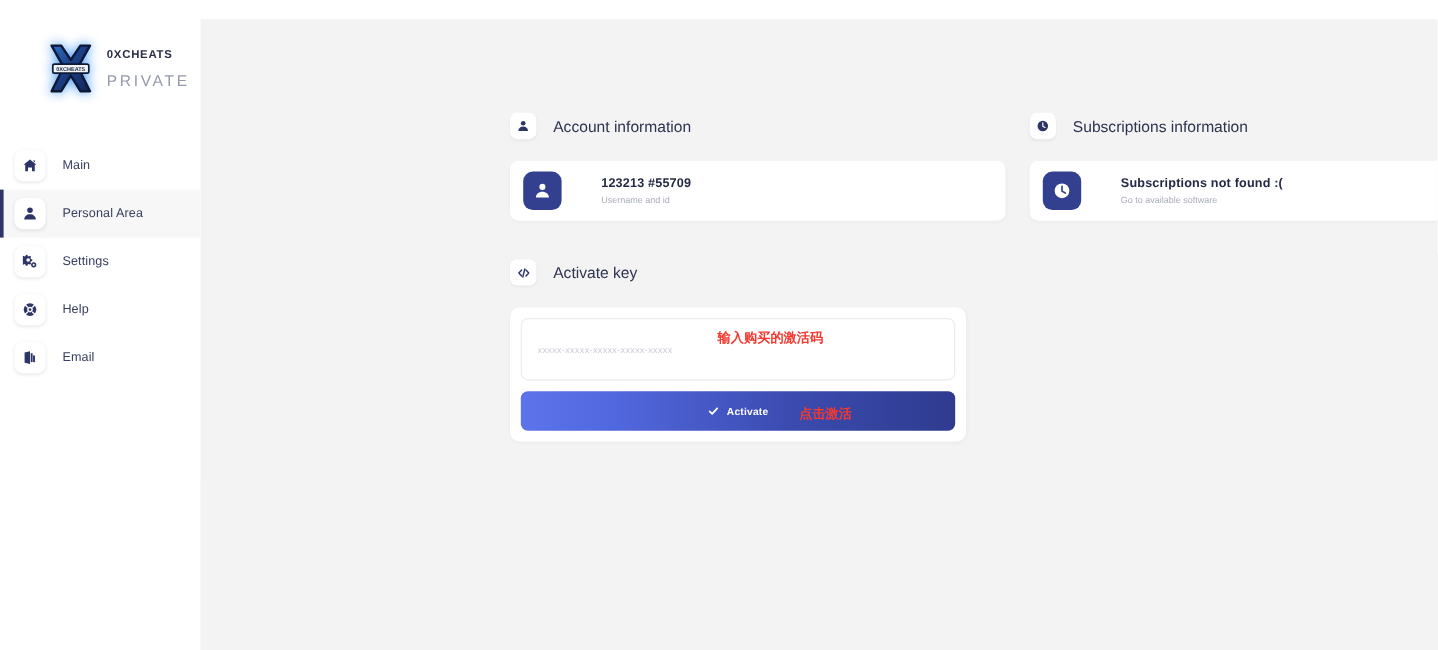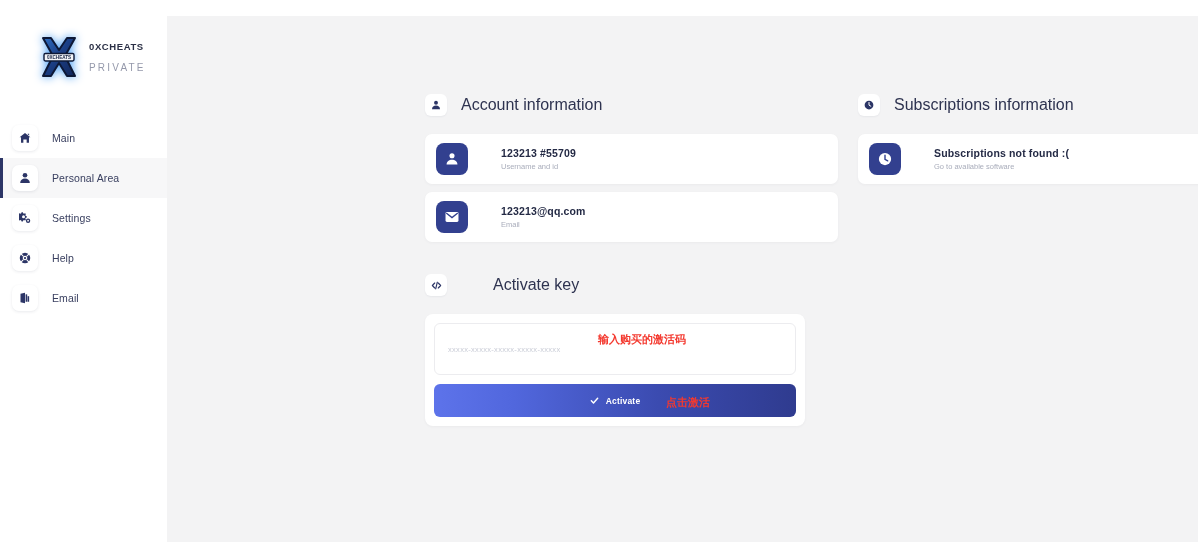--- a/index.html
+++ b/index.html
@@ -33,21 +33,21 @@
   .logo-x {
     position: absolute; inset: 0;
     display:flex; align-items:center; justify-content:center;
   }
   .brand-text { margin-left: 9px; line-height: 1; padding-top:1px;}
   .brand-name {
     font-size: 9.5px; font-weight: 700; color: #2a2f45;
     letter-spacing: 0.6px;
   }
   .brand-sub {
-    font-size: 10px; color: #9599ab; letter-spacing: 2.2px;
+    font-size: 13px; color: #9599ab; letter-spacing: 2.2px;
     margin-top: 11px; font-weight: 500;
   }
 
   .nav { margin-top: 32px; }
   .nav-item {
     display: flex; align-items: center;
     height: 40px;
     padding-left: 12px;
     position: relative;
     cursor: pointer;
@@ -95,21 +95,21 @@
     height: 22px; margin-bottom: 18px;
   }
   .sec-icon {
     width: 22px; height: 22px; border-radius: 6px;
     background: #ffffff;
     display:flex; align-items:center; justify-content:center;
     flex: 0 0 22px;
     box-shadow: 0 1px 2px rgba(40,45,80,0.06);
   }
   .sec-title {
-    margin-left: 14px; font-size: 16px;
+    margin-left: 14px; font-size: 13px;
     color: #2e3350; font-weight: 500;
   }
 
   .info-card {
     background:#ffffff; border-radius: 7px;
     height: 50px; display:flex; align-items:center;
     padding-left: 11px; margin-bottom: 8px;
     box-shadow: 0 1px 3px rgba(40,45,80,0.045);
     gap: 20px;
   }
@@ -121,21 +121,21 @@
   }
   .card-txt { margin-left: 13px; }
   .card-title {
     font-size: 10.5px; font-weight: 700; color: #242a45;
     letter-spacing: 0.15px;
   }
   .card-sub {
     font-size: 7.5px; color: #a9adbb; margin-top: 3px;
   }
 
-  .activate-head { margin-top: 32px; gap: 32px; }
+  .activate-head { margin-top: 32px; }
   .activate-box {
     background:#ffffff; border-radius: 8px;
     padding: 9px;
     width: 380px;
     box-shadow: 0 1px 3px rgba(40,45,80,0.045);
   }
   .key-input-wrap { position: relative; }
   .key-input {
     width: 100%; height: 52px;
     border: 1px solid #ececef; border-radius: 6px;
@@ -287,32 +287,20 @@
                 <circle cx="8" cy="4.3" r="2.9"></circle>
                 <path d="M1.8 14.4 c0 -3.5 2.8 -5.6 6.2 -5.6 s6.2 2.1 6.2 5.6 Z"></path>
               </svg>
             </span>
             <span class="card-txt">
               <span class="card-title" style="display:block">123213 #55709</span>
               <span class="card-sub" style="display:block">Username and id</span>
             </span>
           </div>
 
-          <div class="info-card">
-            <span class="card-badge">
-              <svg width="14" height="12" viewBox="0 0 16 13">
-                <rect x="0.6" y="0.8" width="14.8" height="11.4" rx="1.6" fill="#ffffff"></rect>
-                <path d="M1.4 2.0 L8 7.2 L14.6 2.0" stroke="#32408f" stroke-width="1.5" fill="none"></path>
-              </svg>
-            </span>
-            <span class="card-txt">
-              <span class="card-title" style="display:block">123213@qq.com</span>
-              <span class="card-sub" style="display:block">Email</span>
-            </span>
-          </div>
 
 
           <div class="sec-head activate-head">
             <span class="sec-icon">
               <svg width="11" height="11" viewBox="0 0 16 16" fill="none" stroke="#2c3566" stroke-width="1.7" stroke-linecap="round" stroke-linejoin="round">
                 <path d="M5.4 4.4 L2.0 8 L5.4 11.6"></path>
                 <path d="M10.6 4.4 L14.0 8 L10.6 11.6"></path>
                 <path d="M9.2 3.2 L6.8 12.8"></path>
               </svg>
             </span>

